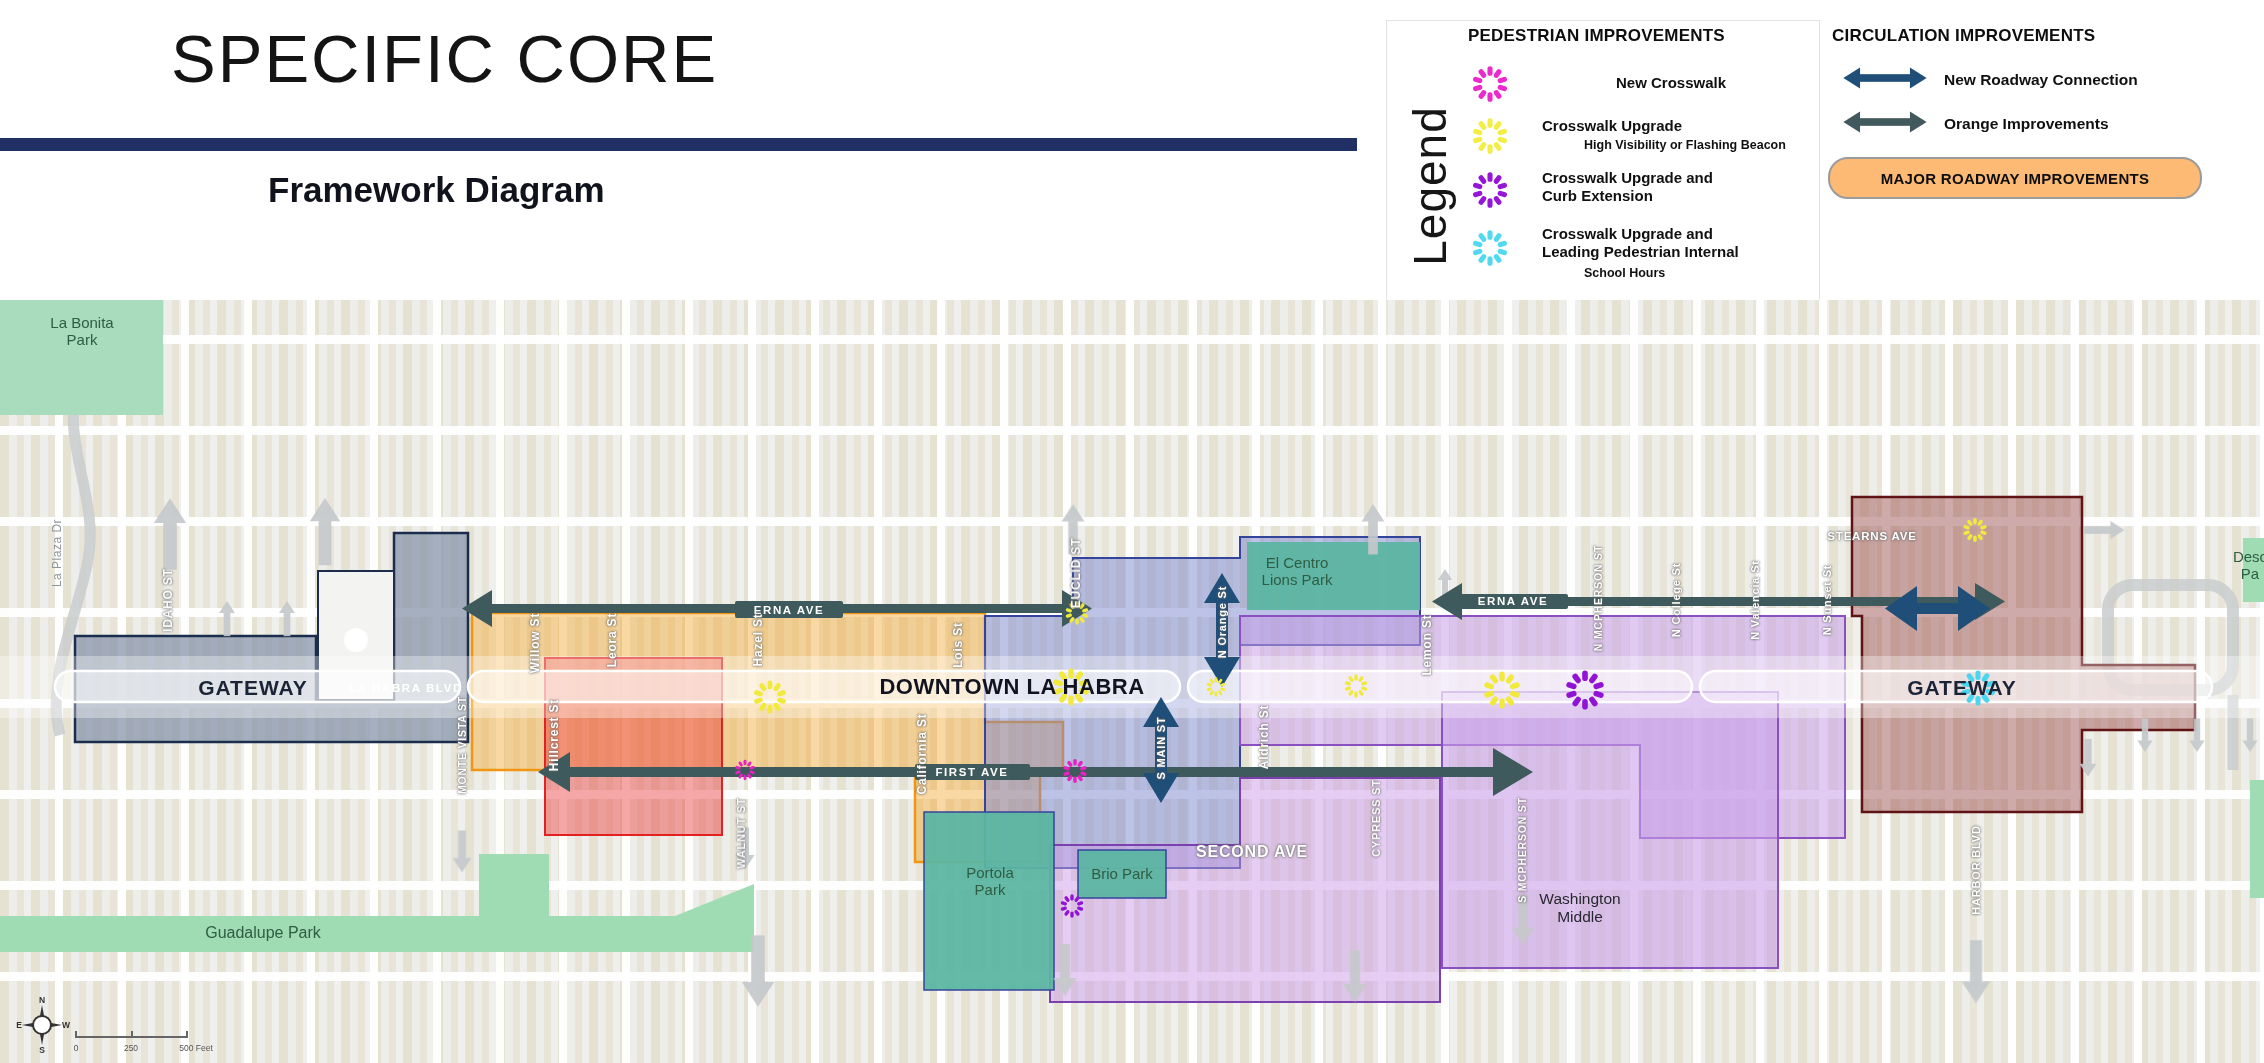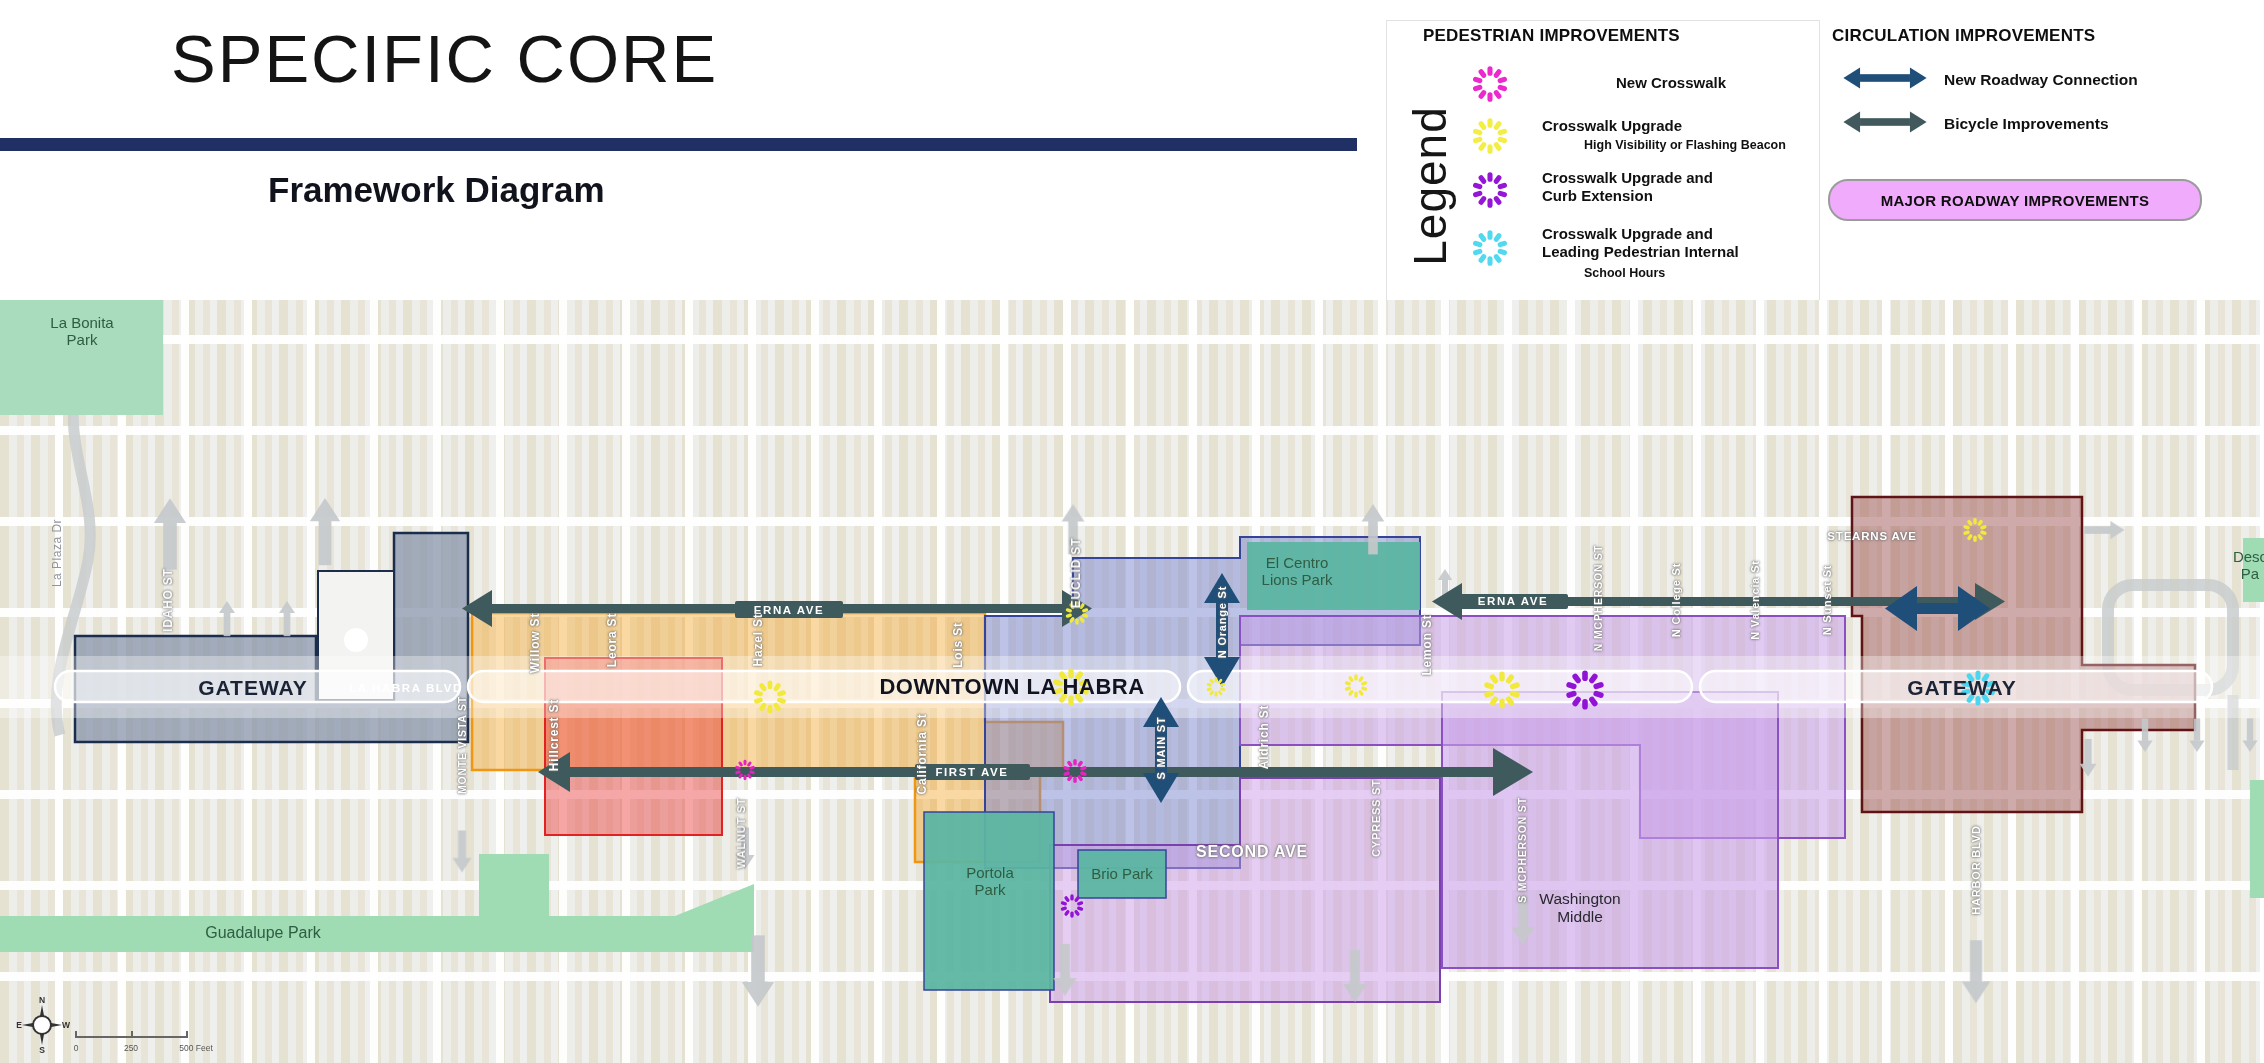--- a/index.html
+++ b/index.html
@@ -13,22 +13,22 @@
   
   .legendbox{position:absolute;left:1386px;top:20px;width:432px;height:280px;
              background:#fff;border:1px solid #e2e2e2;}
   .legend-vert{position:absolute;left:1430px;top:186px;transform:translate(-50%,-50%) rotate(-90deg);
                font-size:46px;color:#161616;letter-spacing:1px;white-space:nowrap;}
   .leghead{position:absolute;font-size:17px;font-weight:800;color:#0e0e0e;white-space:nowrap;letter-spacing:.2px;}
   .legicon{position:absolute;}
   .leglabel{position:absolute;font-size:15px;font-weight:700;color:#101010;line-height:1.1;white-space:nowrap;}
   .legsub{position:absolute;font-size:12.5px;font-weight:700;color:#101010;white-space:nowrap;margin-left:28px;}
   .legbtn{position:absolute;left:1828px;top:157px;width:370px;height:38px;border:2px solid #9b9b9b;
-          border-radius:20px;background:#f0abfc;display:flex;align-items:center;justify-content:center;
-          font-size:15px;font-weight:800;color:#0e0e0e;letter-spacing:.3px;margin-top:22px;}
+          border-radius:20px;background:#fdba74;display:flex;align-items:center;justify-content:center;
+          font-size:15px;font-weight:800;color:#0e0e0e;letter-spacing:.3px;}
   
   .district{position:absolute;top:332px;height:82px;}
   .dsq{position:absolute;top:0;width:83px;height:82px;}
   .dtext{position:absolute;top:13px;font-size:27px;font-weight:800;line-height:28px;
          letter-spacing:.3px;color:#1e1e28;white-space:nowrap;}
   .dtext span{display:block;}
   .dclip{position:absolute;top:0;height:82px;overflow:hidden;}
   .dclip .dtext{color:#fff;}
   
   .map{position:absolute;left:0;top:300px;width:2264px;height:763px;background-color:#edefee;
@@ -84,21 +84,21 @@
     </g>
   </defs>
 </svg>
 
 <div class="title">SPECIFIC CORE</div>
 <div class="bar"></div>
 <div class="subtitle">Framework Diagram</div>
 
 <div class="legendbox"></div>
 <div class="legend-vert">Legend</div>
-<div class="leghead" style="left:1423px;top:26px;">PEDESTRIAN IMPROVEMENTS</div>
+<div class="leghead" style="left:1468px;top:26px;">PEDESTRIAN IMPROVEMENTS</div>
 
 <div class="legicon" style="left:1470px;top:64px;">
   <svg width="40" height="40" viewBox="-22 -22 44 44">
       <use href="#burst" fill="#ec29cd"></use>
     </svg>
 </div>
 <div class="leglabel" style="left:1616px;top:75px;">New Crosswalk</div>
 
 <div class="legicon" style="left:1470px;top:116px;">
   <svg width="40" height="40" viewBox="-22 -22 44 44">
@@ -130,21 +130,21 @@
   <svg width="86" height="28" viewBox="-62 -16 124 32">
       <use href="#dbl" fill="#1f4e79"></use>
     </svg>
 </div>
 <div class="leglabel" style="left:1944px;top:71px;font-size:15.5px;">New Roadway Connection</div>
 <div class="legicon" style="left:1842px;top:108px;">
   <svg width="86" height="28" viewBox="-62 -16 124 32">
       <use href="#dbl" fill="#41595c"></use>
     </svg>
 </div>
-<div class="leglabel" style="left:1944px;top:115px;font-size:15.5px;">Bicycle Improvements</div>
+<div class="leglabel" style="left:1944px;top:115px;font-size:15.5px;">Orange Improvements</div>
 <div class="legbtn">MAJOR ROADWAY IMPROVEMENTS</div>
 
 <div class="district" style="left:127px;">
   <div class="dsq" style="background: rgb(22, 40, 63);"></div>
   <div class="dtext" style="left:85px;">
       <span>IDAHO ST</span>
       <span>RESIDENTIAL</span>
     </div>
 </div>
 <div class="district" style="left:484px;">

